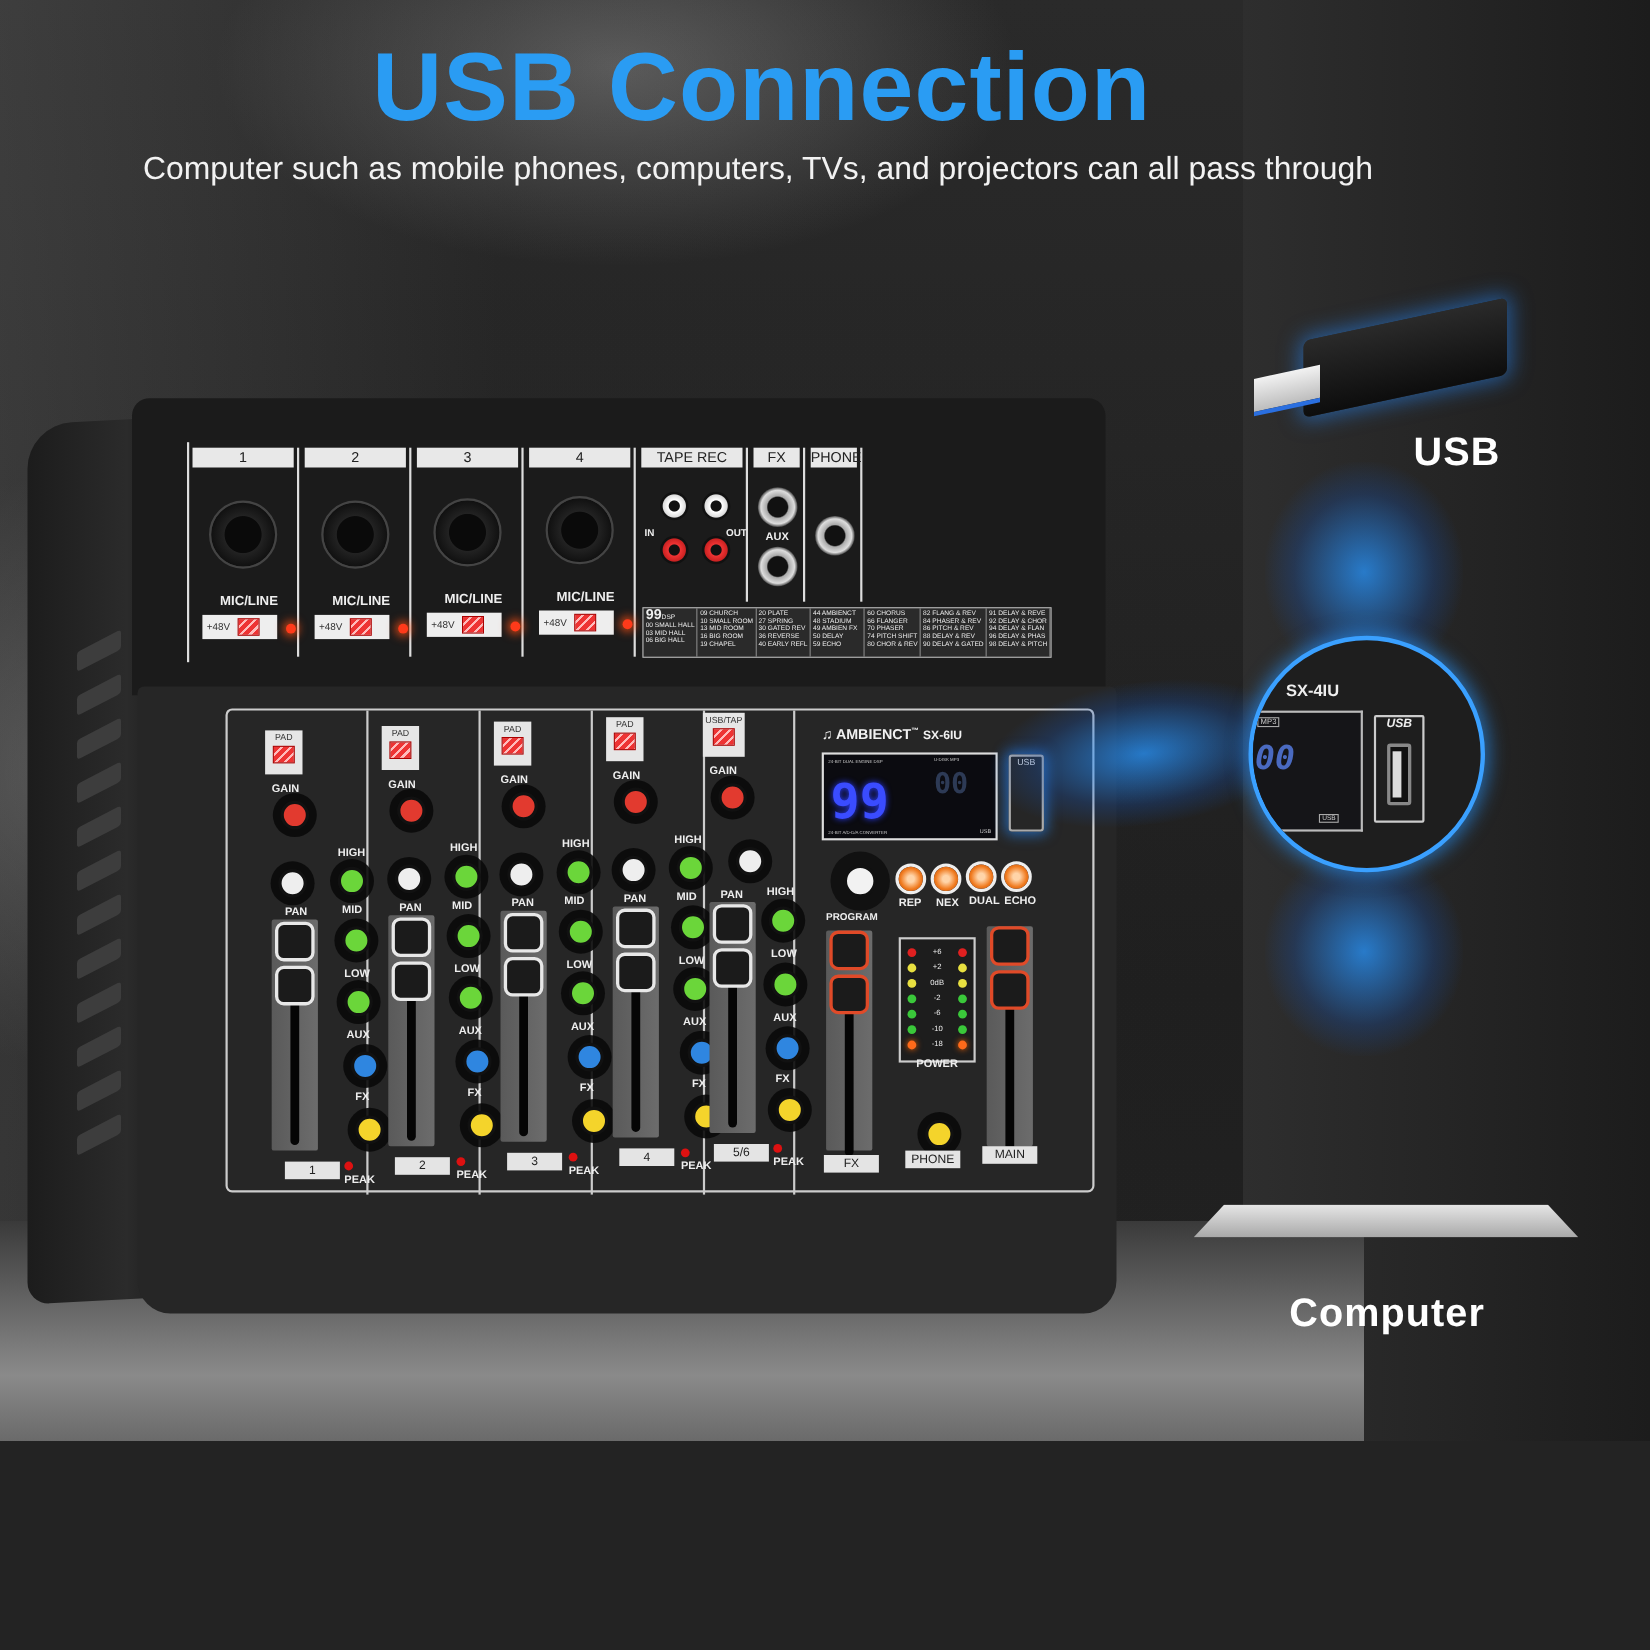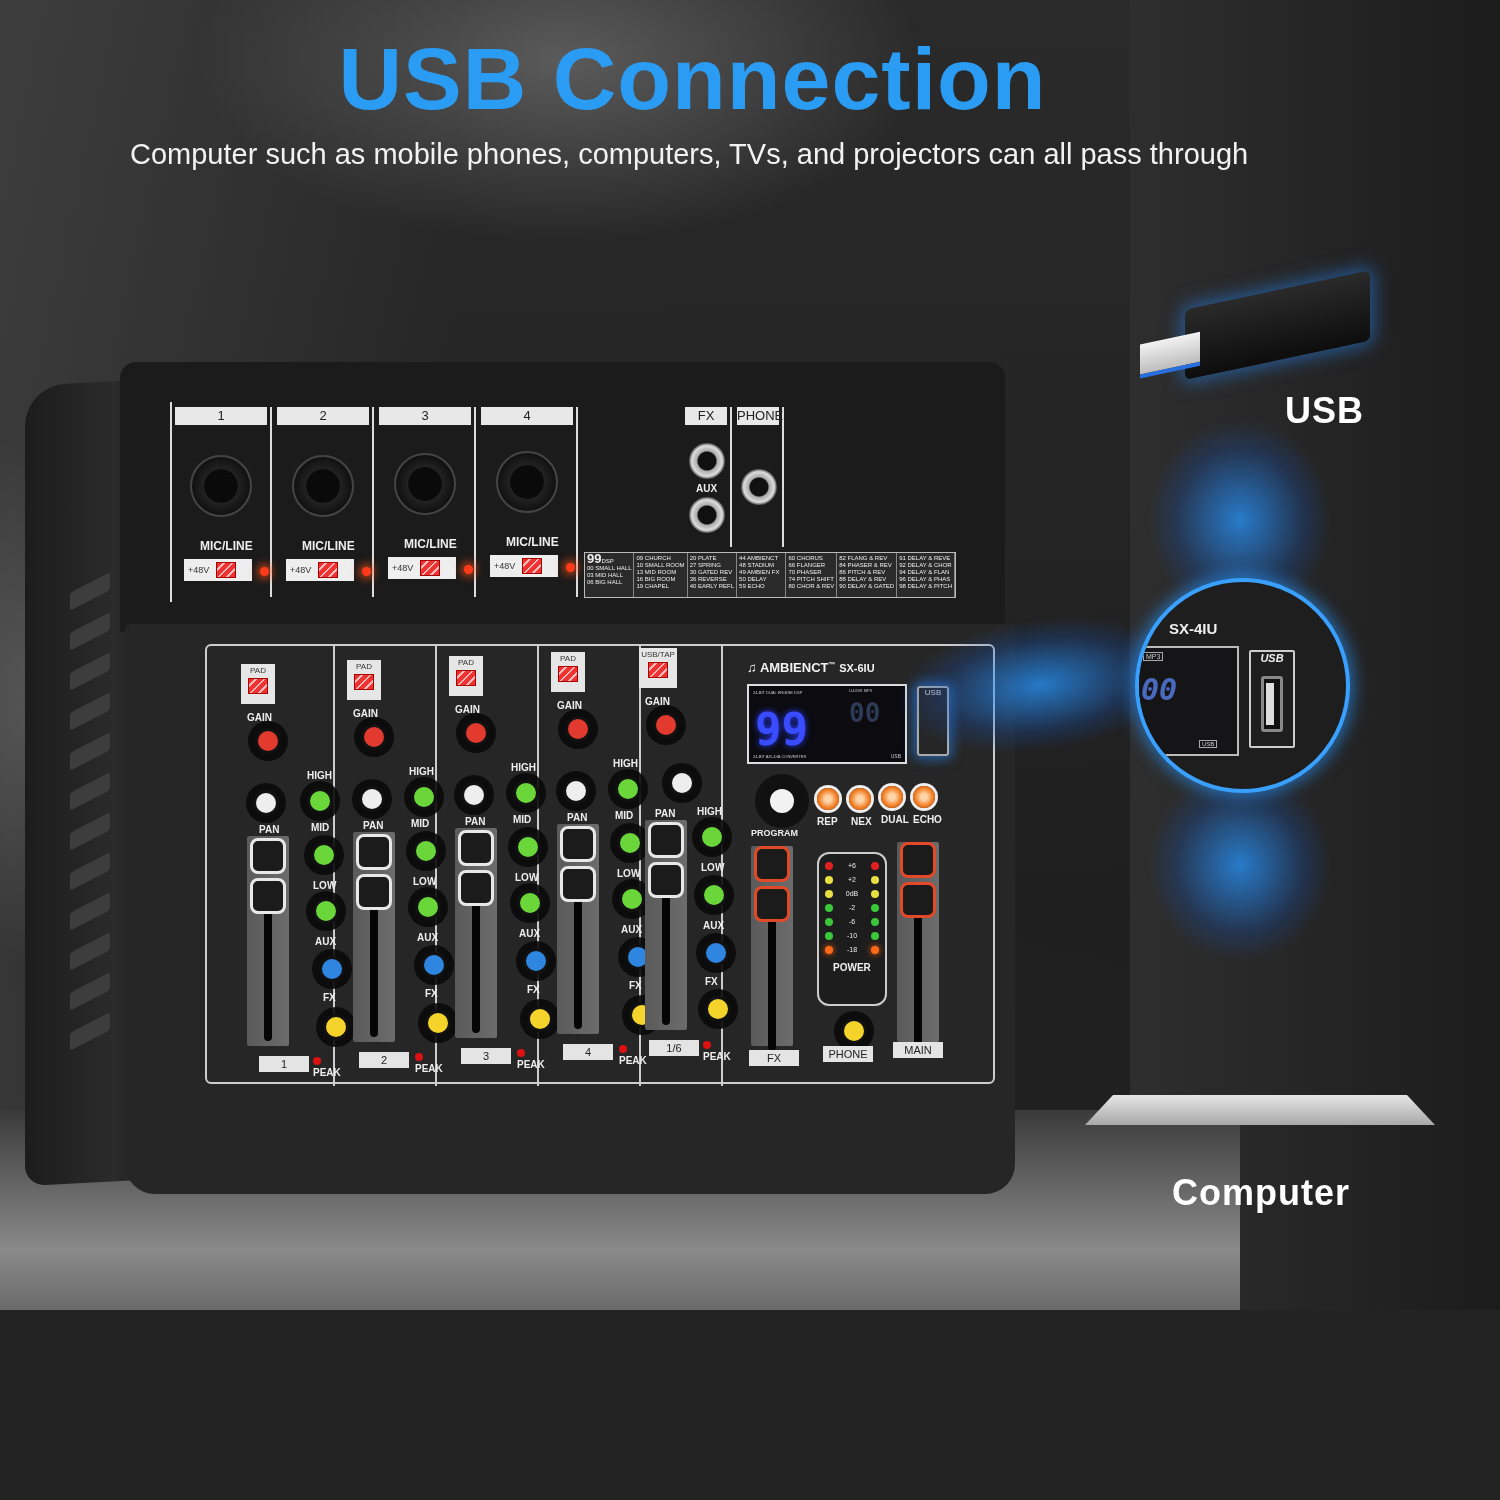--- a/index.html
+++ b/index.html
@@ -50,21 +50,21 @@
 .cap.or{border-color:#e04a28}
 .chnum{position:absolute;width:50px;height:16px;background:#e4e4e4;color:#222;font-size:11px;text-align:center;line-height:16px}
 .peak{position:absolute;font-size:10px;font-weight:bold;color:#eee}
 .peak::before{content:"";display:inline-block;width:8px;height:8px;border-radius:50%;background:#d11;margin-right:2px}
 .brand{position:absolute;font-size:13px;font-weight:bold;color:#f2f2f2}
 .lcd{position:absolute;width:160px;height:80px;background:#0b0b10;border:2px solid #ddd}
 .seg{position:absolute;font-family:"DejaVu Sans Mono",monospace;font-weight:bold}
 .usbslot{position:absolute;width:32px;height:70px;border:2px solid #aaa;border-radius:3px;font-size:8px;text-align:center;color:#ddd;box-shadow:0 0 12px 3px rgba(40,140,255,.6)}
 .obtn{position:absolute;width:22px;height:22px;border-radius:50%;background:radial-gradient(circle,#ffd4a8 20%,#f07a1e 60%,#b34a10);box-shadow:0 0 0 3px #eee}
 .blbl{position:absolute;font-size:10px;font-weight:bold;color:#eee}
-.meter{position:absolute;width:70px;height:154px;border:2px solid #ccc;border-radius:12px;background:#1d1d1d}
+.meter{position:absolute;width:70px;height:114px;border:2px solid #ccc;border-radius:0;background:#1d1d1d}
 .mrow{position:absolute;left:6px;right:6px;height:12px;font-size:7px;color:#eee;text-align:center;line-height:12px}
 .mrow i{position:absolute;top:2px;width:8px;height:8px;border-radius:50%}
 
 .beam{position:absolute;background:radial-gradient(ellipse,rgba(40,150,255,.75),rgba(20,90,200,.25) 50%,transparent 72%)}
 .usbstick{position:absolute;left:1140px;top:275px;width:230px;height:110px;transform:skewY(-12deg)}
 .stickbody{position:absolute;left:45px;top:20px;width:185px;height:70px;background:linear-gradient(180deg,#2a2a2a,#0d0d0d);border-radius:6px;box-shadow:0 0 18px 4px rgba(40,140,255,.5)}
 .plug{position:absolute;left:0;top:45px;width:60px;height:34px;background:linear-gradient(180deg,#f2f2f2,#bdbdbd);border-bottom:4px solid #2a6fe0}
 .label-big{position:absolute;font-size:36px;font-weight:bold;color:#fff;letter-spacing:1px}
 .circle{position:absolute;left:1135px;top:578px;width:215px;height:215px;border-radius:50%;border:4px solid #3aa0ff;background:#1e1e1e;overflow:hidden;box-shadow:0 0 16px 4px rgba(40,150,255,.6)}
 .laptop{position:absolute;left:1085px;top:930px;width:350px;height:215px}
@@ -129,20 +129,29 @@
     </div>
     <div class="slot" style="left:306px;width:100px">
       <div class="slotlbl">4</div>
       <div class="xlr" style="left:18px;top:44px"></div>
       <div class="miclbl" style="left:28px;top:128px">MIC/LINE</div>
       <div class="p48" style="left:12px;top:148px"><span>+48V</span></div>
       <div class="sw" style="left:44px;top:151px"></div>
       <div class="led" style="left:88px;top:156px"></div>
     </div>
 
+    <div class="slot" style="left:408px;width:100px;height:140px">
+      <div class="slotlbl">TAPE   REC</div>
+      <div class="rca" style="left:20px;top:40px"></div>
+      <div class="rca" style="left:58px;top:40px"></div>
+      <div class="rca red" style="left:20px;top:80px"></div>
+      <div class="rca red" style="left:58px;top:80px"></div>
+      <div class="miclbl" style="left:6px;top:72px;font-size:9px">IN</div>
+      <div class="miclbl" style="left:80px;top:72px;font-size:9px">OUT</div>
+    </div>
     <div class="slot" style="left:510px;width:50px;height:140px">
       <div class="slotlbl">FX</div>
       <div class="jack" style="left:7px;top:36px"></div>
       <div class="miclbl" style="left:14px;top:76px;font-size:10px">AUX</div>
       <div class="jack" style="left:7px;top:90px"></div>
     </div>
     <div class="slot" style="left:562px;width:50px;height:140px">
       <div class="slotlbl">PHONE</div>
       <div class="jack" style="left:7px;top:62px"></div>
     </div>
@@ -298,21 +307,21 @@
         <div class="knob k-green" style="left:70px;top:236px"></div>
         <div class="klbl" style="left:72px;top:274px">AUX</div>
         <div class="knob k-blue" style="left:72px;top:294px"></div>
         <div class="klbl" style="left:74px;top:330px">FX</div>
         <div class="knob k-yellow" style="left:74px;top:350px"></div>
         <div class="fader" style="left:14px;top:174px">
             <div class="slit"></div>
             <div class="cap" style="top:2px"></div>
             <div class="cap" style="top:42px"></div>
           </div>
-        <div class="chnum" style="left:18px;top:394px">1/6</div>
+        <div class="chnum" style="left:18px;top:394px">5/6</div>
         <div class="peak" style="left:72px;top:394px">PEAK</div>
       </div>
 
       <div style="position:absolute;left:530px;top:0;width:260px;height:440px">
         <div class="brand" style="left:10px;top:14px">♫ <span>AMBIENCT</span><sup style="font-size:7px">™</sup> <span style="font-size:11px">SX-6IU</span></div>
         <div class="lcd" style="left:10px;top:38px">
           <div class="seg" style="left:6px;top:18px;font-size:44px;color:#3a4cff;text-shadow:0 0 6px #2a3cff">99</div>
           <div class="seg" style="left:100px;top:12px;font-size:26px;color:#2d3a55">00</div>
           <div style="position:absolute;left:4px;top:4px;font-size:4px;color:#ccc">24-BIT DUAL ENGINE DSP</div>
           <div style="position:absolute;left:100px;top:2px;font-size:4px;color:#ccc">U-DISK MP3</div>

